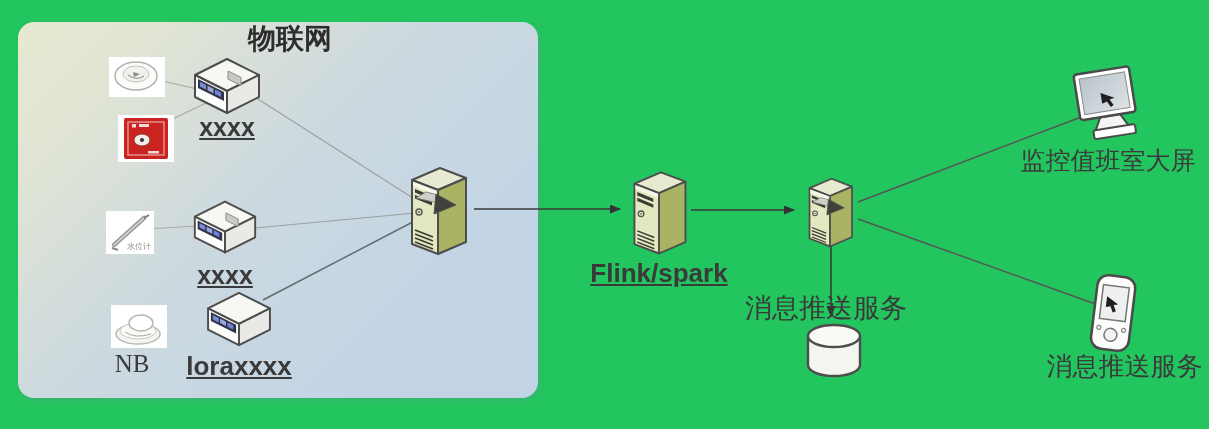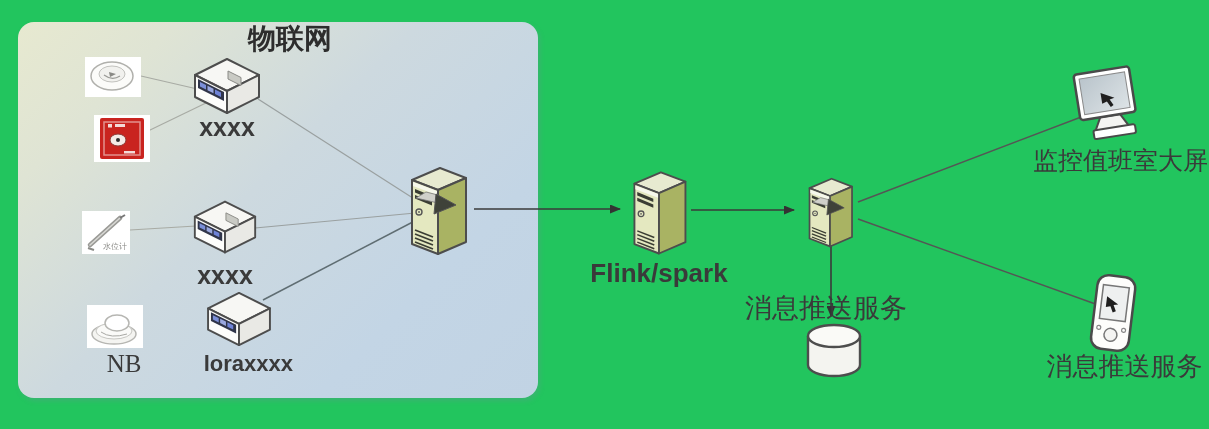--- a/index.html
+++ b/index.html
@@ -8,26 +8,26 @@
     font-family:"Liberation Sans",sans-serif;
   }
   
   .iot-box{
     position:absolute;left:18px;top:22px;width:520px;height:376px;border-radius:16px;
     background:linear-gradient(135deg,#e7e9d0 0%,#dfe4d4 18%,#cdd9df 45%,#c3d5e5 75%,#c1d3e4 100%);
     box-shadow:2px 3px 5px rgba(120,140,160,0.28);
   }
   .lines{position:absolute;left:0;top:0;width:1209px;height:429px;pointer-events:none;}
   .node{position:absolute;}
-  .tile{background:#fff;display:flex;align-items:center;justify-content:center;}
+  .tile{background:#fff;display:flex;align-items:center;justify-content:center;margin-left:24px;}
   .lbl{
     position:absolute;text-align:center;color:#3a3a3a;line-height:1.1;white-space:nowrap;
   }
   .lbl-serif{font-family:"Liberation Serif",serif;}
-  .lbl-sans{font-family:"Liberation Sans",sans-serif;}
+  .lbl-sans{font-family:"Liberation Sans",sans-serif;text-decoration:underline;}
   .iot-title{
     position:absolute;left:180px;top:20px;width:220px;text-align:center;
     font-family:"Liberation Serif",serif;font-weight:bold;font-size:28px;color:#2d2d2d;
   }
   .meter-text{
     position:absolute;right:3px;bottom:2px;font-size:8px;color:#8a8a86;
     font-family:"Liberation Serif",serif;letter-spacing:0px;
   }
 </style>
 </head>
@@ -117,34 +117,34 @@
   <div class="lbl lbl-sans" style="left:188px;top:262px;width:74px;font-size:25px;font-weight:600;">xxxx</div>
 
   <div class="node tile" style="left:87px;top:305px;width:56px;height:43px;">
     <svg width="56" height="43" viewBox="0 0 56 43">
       <ellipse cx="27" cy="29" rx="22" ry="10" fill="#f4f4f1" stroke="#b6b6b2" stroke-width="1.5"></ellipse>
       <ellipse cx="27" cy="26" rx="18" ry="8" fill="#fafaf8" stroke="#c6c6c2" stroke-width="1"></ellipse>
       <ellipse cx="30" cy="18" rx="12" ry="8" fill="#ffffff" stroke="#b6b6b2" stroke-width="1.5"></ellipse>
       <path d="M14,27 q10,7 26,2" fill="none" stroke="#a8a8a4" stroke-width="1"></path>
     </svg>
   </div>
-  <div class="lbl lbl-serif" style="left:96px;top:350px;width:56px;font-size:25px;">NB</div>
+  <div class="lbl lbl-serif" style="left:104px;top:350px;width:56px;font-size:25px;">NB</div>
 
   <div class="node" style="left:205px;top:290px;width:68px;height:58px;">
     <svg width="68" height="58" viewBox="0 0 70 60">
       <polygon points="35,3 67,19 35,35 3,19" fill="#f7f7f4" stroke="#4d4d4d" stroke-width="2" stroke-linejoin="round"></polygon>
       <polygon points="3,19 35,35 35,57 3,41" fill="#fdfdfb" stroke="#4d4d4d" stroke-width="2" stroke-linejoin="round"></polygon>
       <polygon points="35,35 67,19 67,41 35,57" fill="#e9e9e5" stroke="#4d4d4d" stroke-width="2" stroke-linejoin="round"></polygon>
       <polygon points="6,23 32,36 32,45 6,32" fill="#30354a"></polygon>
       <polygon points="8,26 14,29 14,33.5 8,30.5" fill="#7b8fd9"></polygon>
       <polygon points="15.5,29.7 21.5,32.7 21.5,37.2 15.5,34.2" fill="#9aa8e0"></polygon>
       <polygon points="23,33.4 29,36.4 29,40.9 23,37.9" fill="#6f83d8"></polygon>
     </svg>
   </div>
-  <div class="lbl lbl-sans" style="left:185px;top:352px;width:108px;font-size:22px;font-weight:600;text-align:right;">loraxxxx</div>
+  <div class="lbl lbl-sans" style="left:185px;top:352px;width:108px;font-size:26px;font-weight:600;">loraxxxx</div>
 
   <div class="node" style="left:402px;top:162px;width:72px;height:94px;">
     <svg width="72" height="94" viewBox="0 0 72 94">
       <polygon points="10,18 38,6 64,16 36,28" fill="#e7ead0" stroke="#4d4d4d" stroke-width="2" stroke-linejoin="round"></polygon>
       <polygon points="10,18 36,28 36,92 10,82" fill="#e4e8c0" stroke="#4d4d4d" stroke-width="2" stroke-linejoin="round"></polygon>
       <polygon points="36,28 64,16 64,80 36,92" fill="#a9b363" stroke="#4d4d4d" stroke-width="2" stroke-linejoin="round"></polygon>
       <polygon points="11,20 35,29 35,33 11,24" fill="#f6f8ec"></polygon>
       <polygon points="13,27 30,34 30,37.5 13,30.5" fill="#3a3d33"></polygon>
       <polygon points="13,33 30,40 30,43.5 13,36.5" fill="#3a3d33"></polygon>
       <circle cx="17" cy="50" r="3" fill="#e4e8c0" stroke="#555" stroke-width="1.4"></circle>
@@ -213,21 +213,21 @@
       </defs>
       <g transform="rotate(-9 39 40)">
         <polygon points="30,54 50,54 57,67 23,67" fill="#f4f4f2" stroke="#4a4a4a" stroke-width="2"></polygon>
         <rect x="21" y="66" width="42" height="9" rx="2" fill="#fff" stroke="#4a4a4a" stroke-width="2"></rect>
         <rect x="10" y="8" width="56" height="46" rx="3" fill="#fff" stroke="#4a4a4a" stroke-width="2.5"></rect>
         <rect x="15" y="13" width="46" height="36" fill="url(#scr)" stroke="#8a8a8a" stroke-width="1"></rect>
         <polygon points="34,30 47,37 42,38 45,44 42,45.5 39,39.5 34,41" fill="#1f1f1f"></polygon>
       </g>
     </svg>
   </div>
-  <div class="lbl lbl-serif" style="left:1008px;top:147px;width:200px;font-size:25px;text-align:right;">监控值班室大屏</div>
+  <div class="lbl lbl-serif" style="left:1008px;top:147px;width:200px;font-size:25px;">监控值班室大屏</div>
 
   <div class="node" style="left:1086px;top:272px;width:54px;height:84px;">
     <svg width="54" height="84" viewBox="0 0 54 84">
       <g transform="rotate(7 27 42)">
         <rect x="8" y="4" width="38" height="74" rx="11" fill="#fdfdfb" stroke="#4a4a4a" stroke-width="2.5"></rect>
         <rect x="14" y="14" width="26" height="34" fill="#eef0f0" stroke="#777" stroke-width="1.5"></rect>
         <polygon points="19,25 31,32 26.5,33 29.5,39 26.5,40.5 23.5,34.5 19,36" fill="#1f1f1f"></polygon>
         <circle cx="27" cy="63" r="6.5" fill="#f4f4f2" stroke="#777" stroke-width="1.5"></circle>
         <circle cx="14.5" cy="57" r="2" fill="none" stroke="#888" stroke-width="1.2"></circle>
         <circle cx="39.5" cy="57" r="2" fill="none" stroke="#888" stroke-width="1.2"></circle>

